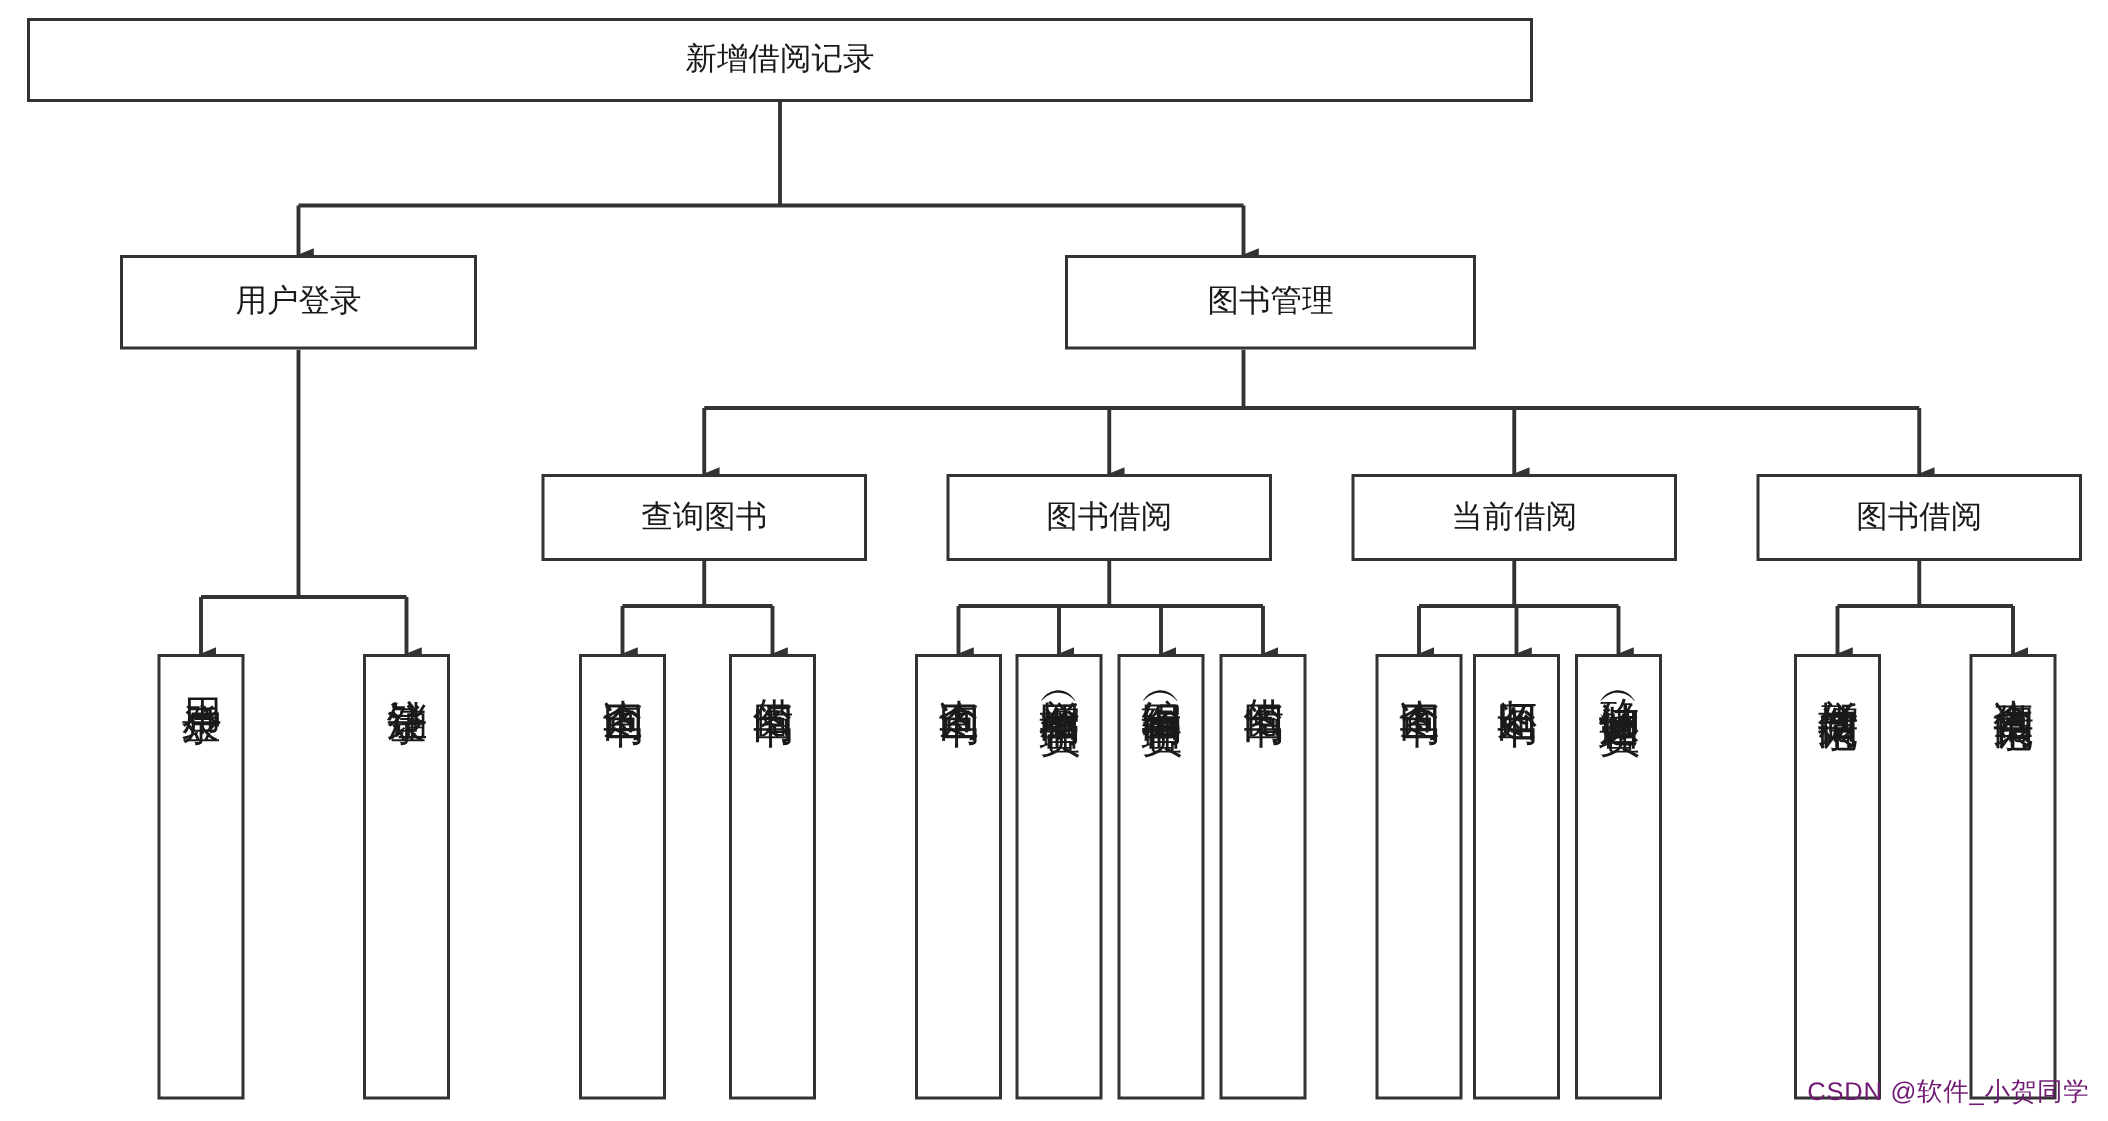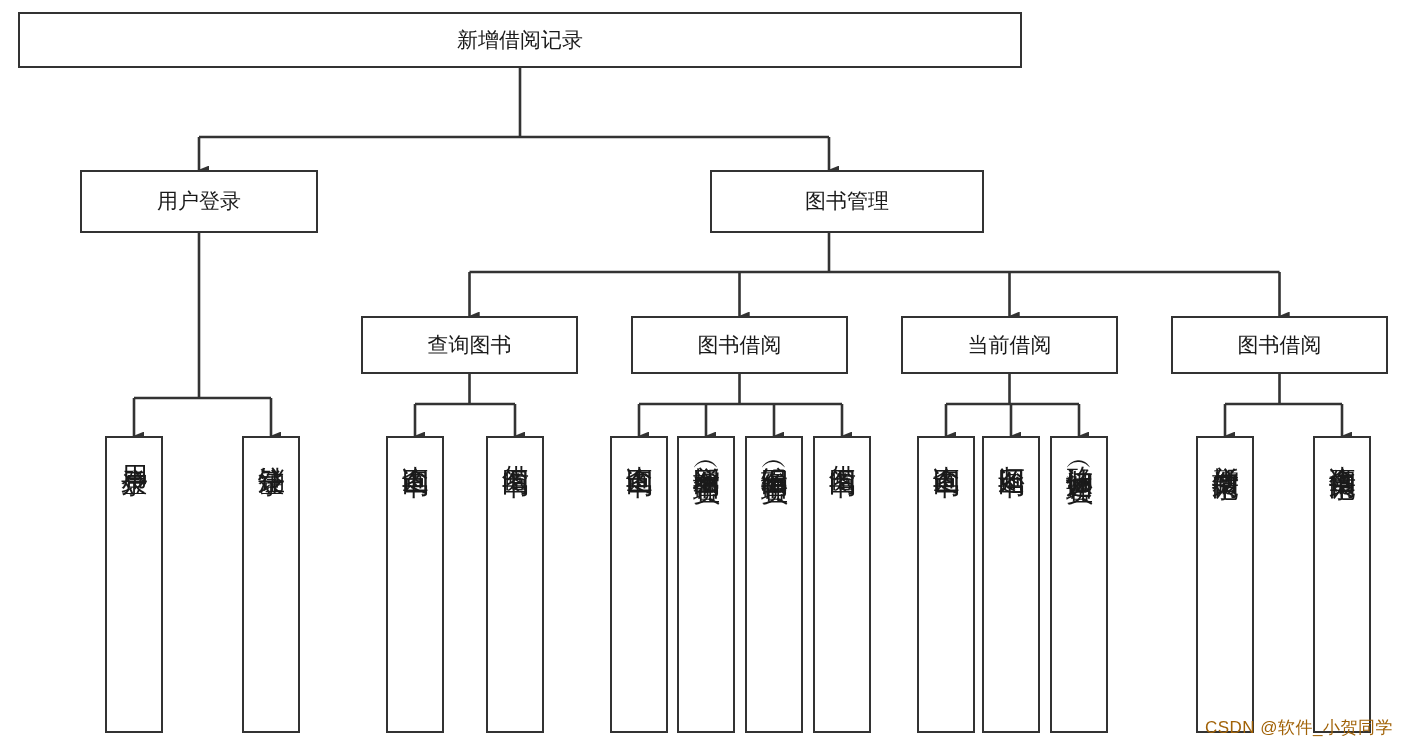--- a/index.html
+++ b/index.html
@@ -53,21 +53,21 @@
     font-size: 27px;
     letter-spacing: 2px;
     line-height: 1;
     white-space: pre;
   }
   #watermark {
     position: absolute;
     right: 12px;
     bottom: 8px;
     font-size: 17px;
-    color: #a16207;
+    color: #701a75;
     letter-spacing: 0.5px;
     white-space: nowrap;
     pointer-events: none;
   }
 </style>
 </head>
 <body>
 
 <div id="canvas">
 

